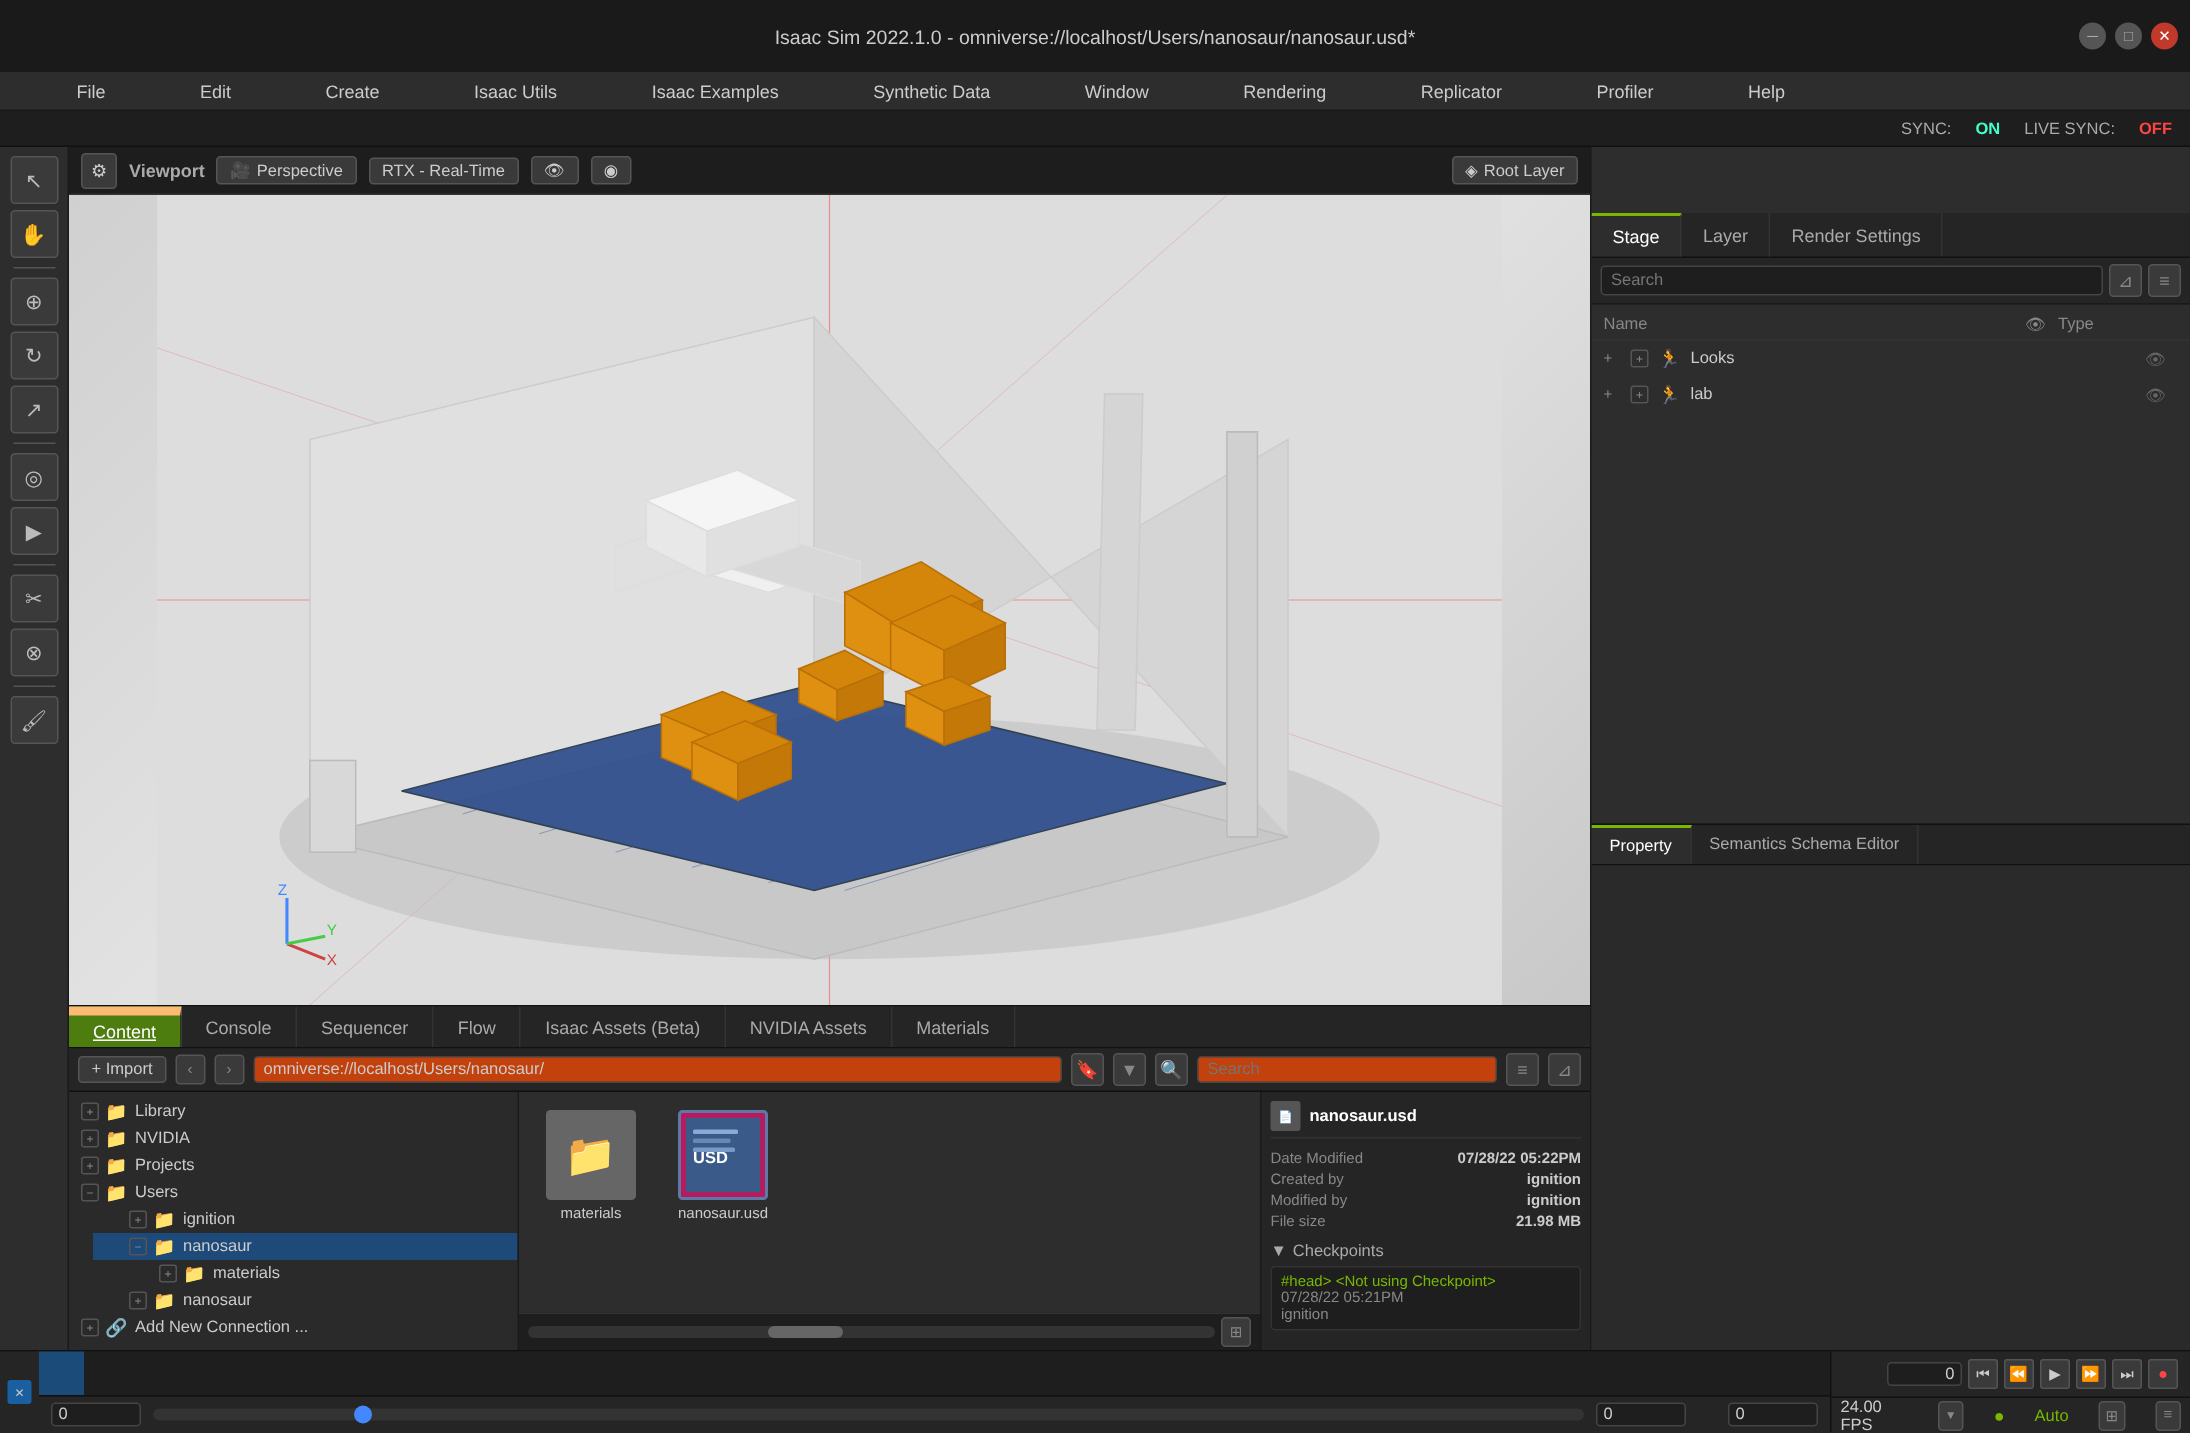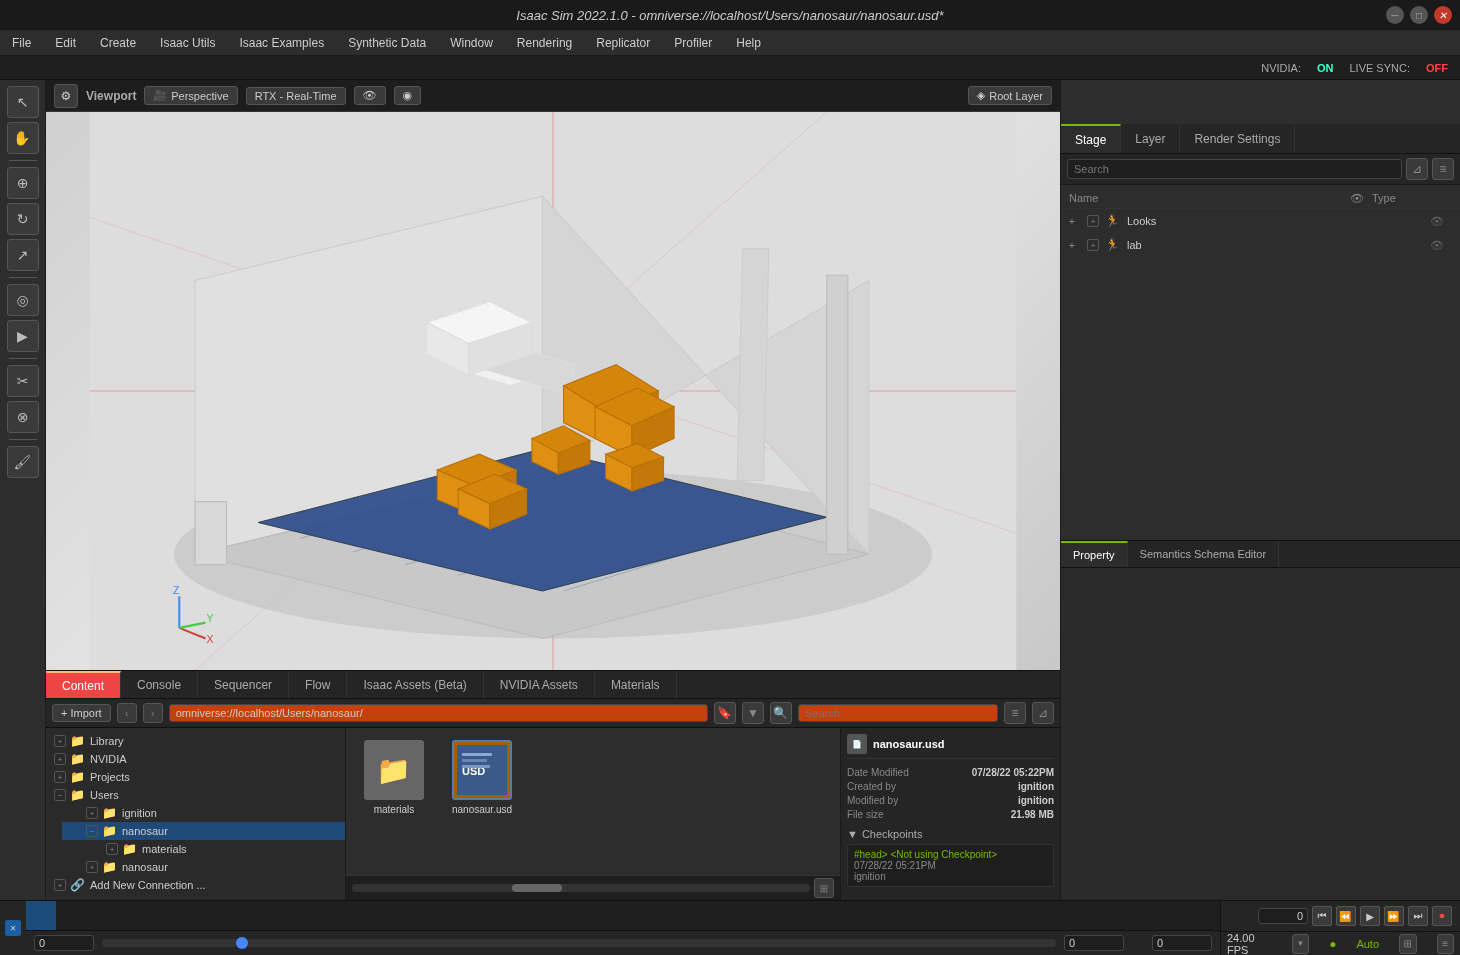--- a/index.html
+++ b/index.html
@@ -11,29 +11,28 @@
       width: 1460px;
       height: 955px;
       overflow: hidden;
       display: flex;
       flex-direction: column;
     }
 
     
     #title-bar {
       background: #1a1a1a;
-      height: 30px;
+      height: 48px;
       display: flex;
       align-items: center;
       justify-content: center;
       color: #ccc;
       font-size: 13px;
       position: relative;
       flex-shrink: 0;
-      font-style: italic;
     }
     #title-bar .window-controls {
       position: absolute;
       right: 8px;
       display: flex;
       gap: 6px;
     }
     .win-btn {
       width: 18px; height: 18px;
       border-radius: 50%;
@@ -53,20 +52,21 @@
       padding: 0 8px;
       gap: 16px;
       border-bottom: 1px solid #1a1a1a;
       flex-shrink: 0;
     }
     .menu-item {
       color: #ccc;
       cursor: pointer;
       padding: 2px 4px;
       font-size: 12px;
+      margin-left: 39px;
     }
 
     
     #status-bar-top {
       background: #1e1e1e;
       height: 24px;
       display: flex;
       align-items: center;
       justify-content: flex-end;
       padding: 0 12px;
@@ -208,22 +208,23 @@
     .bottom-tab {
       padding: 0 16px;
       display: flex; align-items: center;
       cursor: pointer;
       font-size: 12px;
       color: #aaa;
       border-right: 1px solid #333;
     }
     .bottom-tab.active {
       color: #fff;
-      background: #ef4444;
-      border-top: 2px solid #fdba74;
+      background: #4d7c0f;
+      border-top: 6px solid #fdba74;
+      text-decoration: underline;
     }
 
     #bottom-content {
       display: flex;
       flex: 1;
       overflow: hidden;
     }
 
     
     #file-tree {
@@ -651,21 +652,21 @@
   <span class="menu-item">Isaac Examples</span>
   <span class="menu-item">Synthetic Data</span>
   <span class="menu-item">Window</span>
   <span class="menu-item">Rendering</span>
   <span class="menu-item">Replicator</span>
   <span class="menu-item">Profiler</span>
   <span class="menu-item">Help</span>
 </div>
 
 <div id="status-bar-top">
-  <span class="cache-label">NVIDIA:</span>
+  <span class="cache-label">SYNC:</span>
   <span class="cache-on">ON</span>
   <span class="livesync-label">LIVE SYNC:</span>
   <span class="livesync-off">OFF</span>
 </div>
 
 <div id="main-area">
 
   <div id="left-toolbar">
     <div class="tool-btn">↖</div>
     <div class="tool-btn">✋</div>
@@ -873,21 +874,21 @@
             <div id="file-grid-area">
 
               <div class="file-item">
                 <div class="file-thumb" style="background:#666; font-size:28px; color:#888;">
                   📁
                 </div>
                 <span class="file-name">materials</span>
               </div>
 
               <div class="file-item">
-                <div class="file-thumb" style="background:#a16207; border:2px solid #5a7aaa;">
+                <div class="file-thumb" style="background:#be185d; border:2px solid #5a7aaa;">
                   <svg width="50" height="50" viewBox="0 0 50 50">
                     <rect width="50" height="50" fill="#3a5a8a"></rect>
                     <text x="5" y="30" fill="#fff" font-size="11" font-weight="bold">USD</text>
                     <rect x="5" y="8" width="30" height="3" fill="#88aad4" rx="1"></rect>
                     <rect x="5" y="14" width="25" height="3" fill="#6688b4" rx="1"></rect>
                     <rect x="5" y="20" width="28" height="3" fill="#7799c4" rx="1"></rect>
                   </svg>
                 </div>
                 <span class="file-name">nanosaur.usd</span>
               </div>

